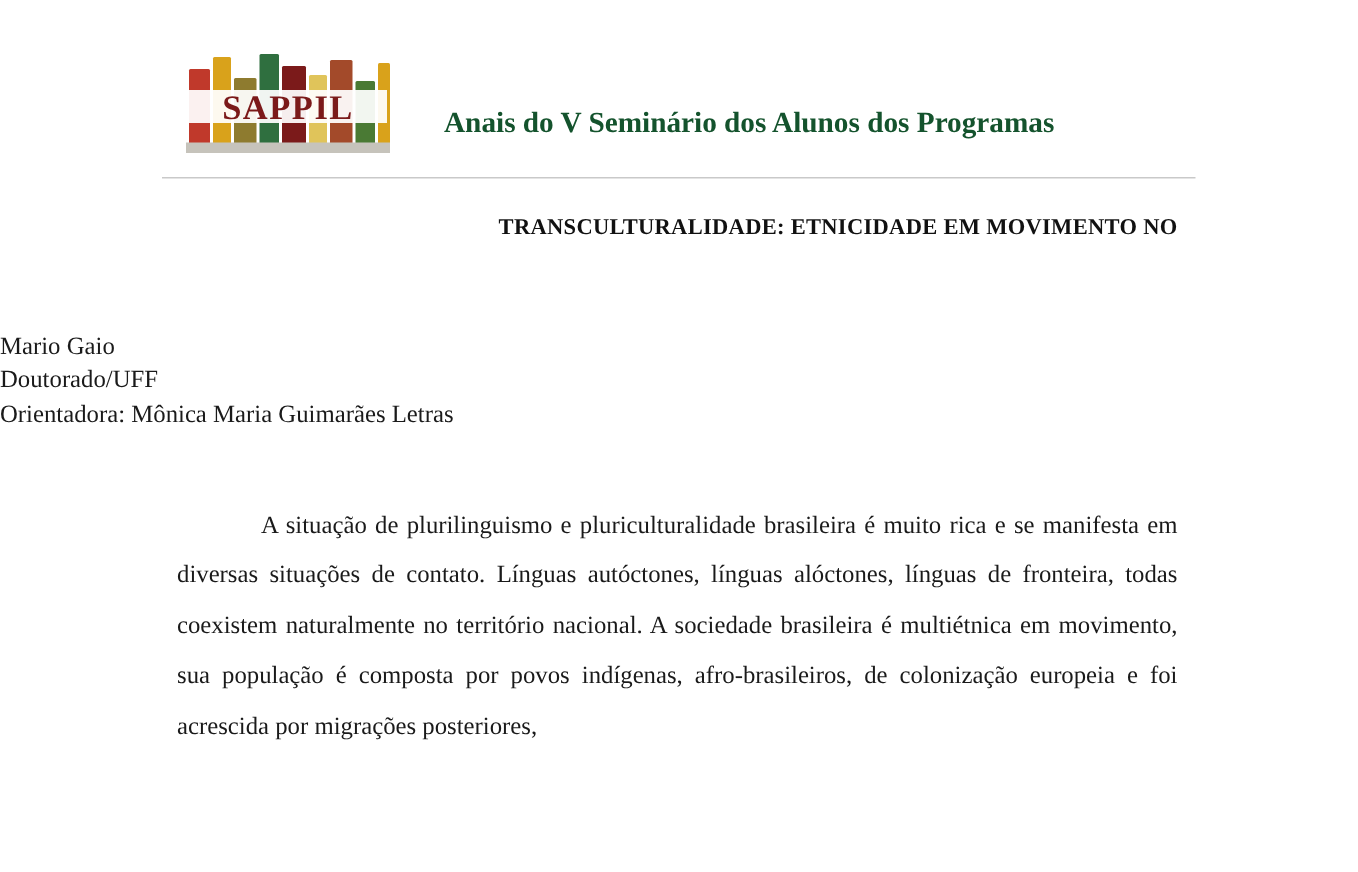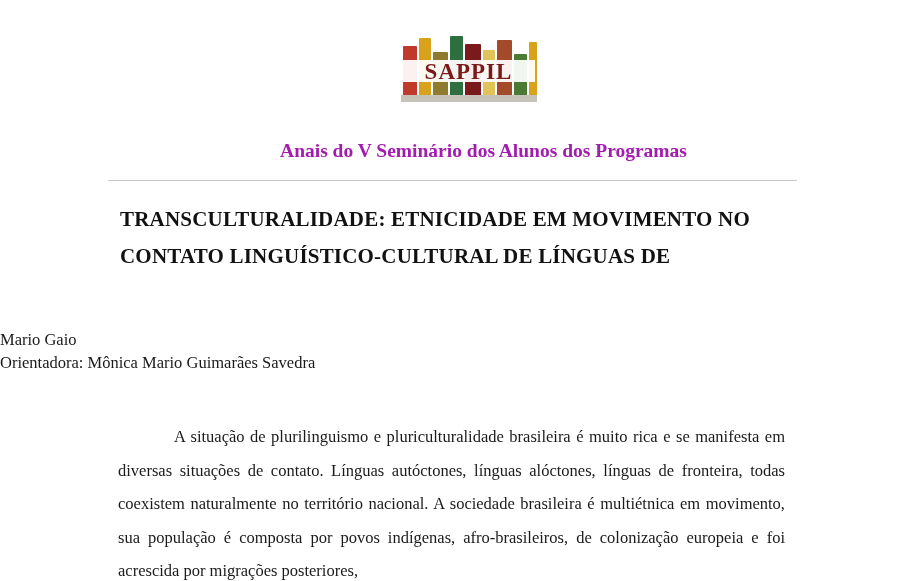--- a/index.html
+++ b/index.html
@@ -22,21 +22,20 @@
     background: #ffffff;
     box-sizing: border-box;
   }
 
   
   .masthead {
     display: flex;
     align-items: center;
     padding: 30px 68px 0 118px;
     box-sizing: border-box;
-    flex-direction: column;
   }
 
   .logo {
     width: 148px;
     height: 74px;
     position: relative;
     flex: 0 0 auto;
     margin-right: 18px;
   }
 
@@ -78,43 +77,43 @@
     text-align: center;
     font-family: "Liberation Serif", serif;
     font-weight: bold;
     font-size: 23px;
     letter-spacing: 1px;
     color: #7b1a1a;
   }
 
   .masthead-text {
     flex: 1 1 auto;
-    text-align: right;
-    color: #a21caf;
+    text-align: left;
+    color: #14532d;
     font-family: "Liberation Serif", serif;
     font-weight: bold;
     font-size: 19.5px;
     line-height: 1.52;
     padding-left: 12px;
     margin-top: 32px;
   }
 
   .rule {
     margin: 14px 108px 0 108px;
     border-top: 1px solid #c9c9c9;
     height: 0;
   }
 
   
   .title {
     margin: 20px 120px 0 120px;
-    text-align: left;
+    text-align: right;
     font-family: "Liberation Serif", serif;
     font-weight: bold;
-    font-size: 21px;
+    font-size: 15px;
     line-height: 1.78;
     color: #111111;
     letter-spacing: 0.2px;
   }
 
   
   .authors {
     margin: 54px 130px 0 0;
     text-align: left;
     font-family: "Liberation Serif", serif;
@@ -160,23 +159,23 @@
 
     <div class="masthead-text">
       <div>Anais do V Seminário dos Alunos dos Programas</div>
     </div>
   </div>
 
   <div class="rule"></div>
 
   <div class="title">
     <div>TRANSCULTURALIDADE: ETNICIDADE EM MOVIMENTO NO</div>
-    <div>CONTATO LINGUÍSTICO-CULTURAL DE LÍNGUAS DE</div>
   </div>
 
   <div class="authors">
     <div>Mario Gaio</div>
-    <div>Orientadora: Mônica Mario Guimarães Savedra</div>
+    <div>Doutorado/UFF</div>
+    <div>Orientadora: Mônica Maria Guimarães Letras</div>
   </div>
 
   <div class="body-text">A situação de plurilinguismo e pluriculturalidade brasileira é muito rica e se manifesta em diversas situações de contato. Línguas autóctones, línguas alóctones, línguas de fronteira, todas coexistem naturalmente no território nacional. A sociedade brasileira é multiétnica em movimento, sua população é composta por povos indígenas, afro-brasileiros, de colonização europeia e foi acrescida por migrações posteriores,</div>
 
 </div>
 
 </body></html>

